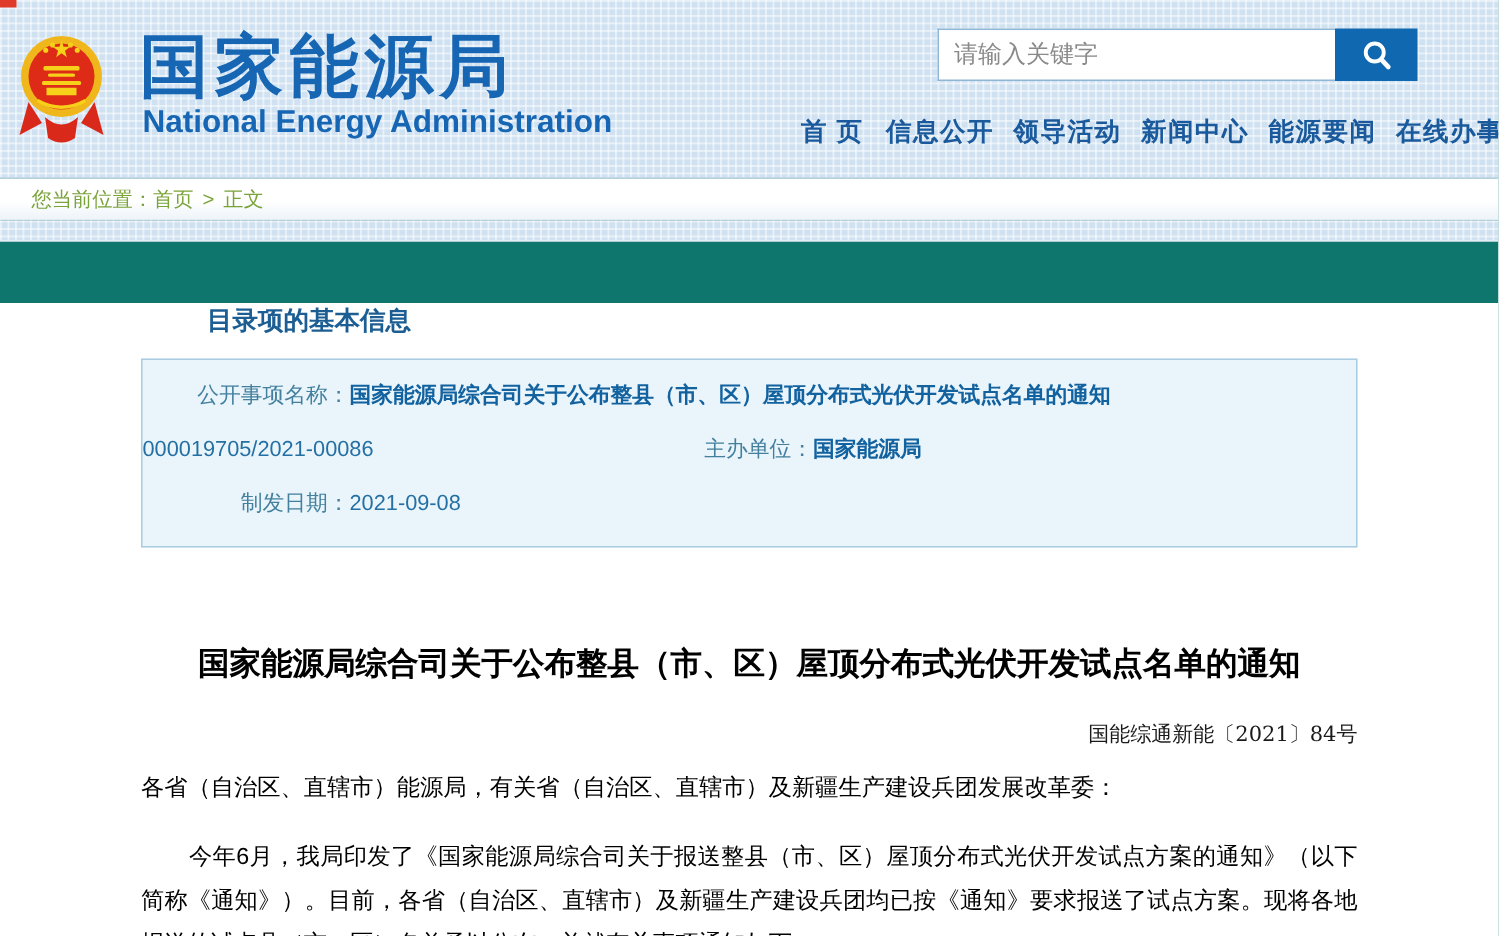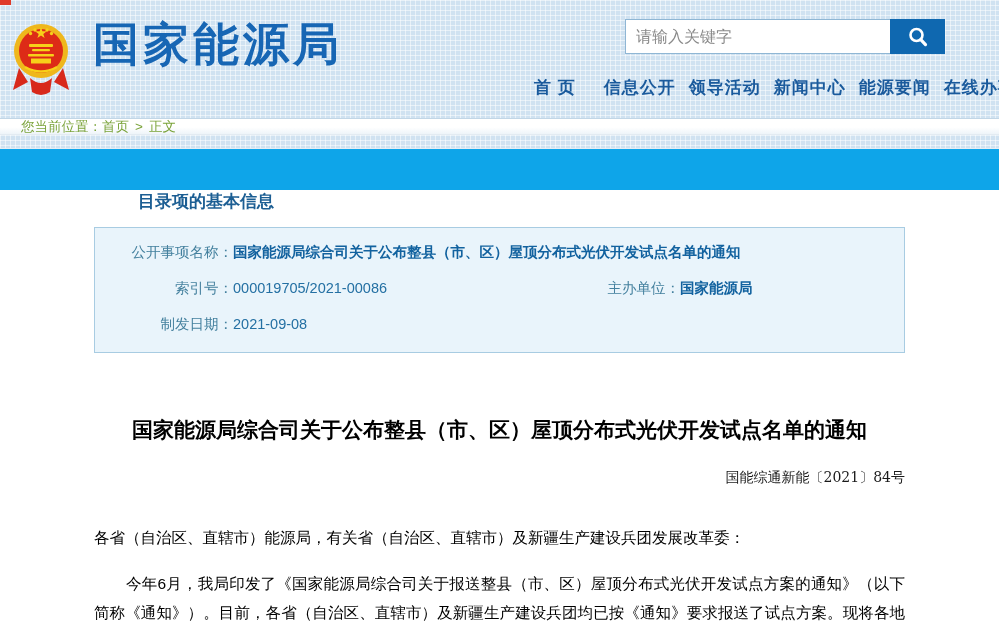--- a/index.html
+++ b/index.html
@@ -1,19 +1,19 @@
 <!DOCTYPE html>
 <html><head>
 <meta charset="utf-8">
 <style>
   * { margin:0; padding:0; box-sizing:border-box; }
   html,body { background:#ffffff; }
   .page {
     position:relative; width:999px; height:624px; overflow:hidden;
-    background:#0ea5e9; font-family:"Liberation Sans", sans-serif;
+    background:#0f766e; font-family:"Liberation Sans", sans-serif;
   }
   
   .header {
     position:relative; height:119px;
     background-color:#d0e2f1;
     background-image:
       linear-gradient(rgba(255,255,255,.5) 1px, transparent 1px),
       linear-gradient(90deg, rgba(255,255,255,.5) 1px, transparent 1px);
     background-size:5px 5px;
     border-bottom:1px solid #c2d6e6;
@@ -40,25 +40,25 @@
   .search-btn {
     width:55px; height:35px; background:#0f68b0; border:none; cursor:pointer;
     display:flex; align-items:center; justify-content:center;
   }
   .main-nav {
     position:absolute; left:534px; top:76px; width:440px;
     display:flex; align-items:center; white-space:nowrap;
     font-size:17px; font-weight:bold; color:#1a5a9c;
   }
   .nav-item { margin-right:13px; cursor:pointer; letter-spacing:1px; }
-  .nav-item.first { margin-right:28px; }
+  .nav-item.first { margin-right:15px; }
   .nav-item.last { margin-right:0; }
   
   .breadcrumb-bar {
-    height:16px; background:linear-gradient(#ffffff 55%, #eef4f9);
+    height:28px; background:linear-gradient(#ffffff 55%, #eef4f9);
     border-bottom:1px solid #e3ebf2;
     display:flex; align-items:center; padding-left:21px;
     font-size:13.5px; color:#7aa33a;
   }
   .breadcrumb-bar a { color:#7aa33a; text-decoration:none; cursor:pointer; }
   .crumb-sep { margin:0 6px; }
   .strip {
     height:14px;
     background-color:#d0e2f1;
     background-image:
@@ -84,21 +84,21 @@
   .lbl.org { width:95px; }
   .doc-title {
     margin-top:63px; text-align:center;
     font-size:21px; font-weight:bold; color:#000000;
   }
   .doc-number {
     margin-top:25px; text-align:right; font-size:14px; color:#1a1a1a;
     font-family:"DejaVu Serif", serif;
   }
   .salutation {
-    margin-top:36px; font-size:15.5px; line-height:29px; color:#000000;
+    margin-top:12px; font-size:15.5px; line-height:29px; color:#000000;
   }
   .body-p {
     margin-top:17px; font-size:15.5px; line-height:29px; color:#000000;
     text-indent:32px; text-align:justify;
   }
 </style>
 </head>
 <body>
 
 <div class="page">
@@ -120,20 +120,21 @@
         <circle cx="39.5" cy="15.5" r="1.7" fill="#f7d019"></circle>
         <rect x="17" y="26" width="24" height="3" rx="1" fill="#f7d019"></rect>
         <rect x="20" y="31" width="18" height="2.2" rx="1" fill="#f7d019"></rect>
         <rect x="16" y="36" width="26" height="2.6" rx="1" fill="#f7d019"></rect>
         <rect x="19" y="40.5" width="20" height="5" fill="#f7d019"></rect>
         <path d="M13 49 Q29 58 45 49" stroke="#f7d019" stroke-width="2.4" fill="none"></path>
       </svg>
     </span>
 
     <div class="brand-zh">国家能源局</div>
+    <div class="brand-en">National Energy Administration</div>
 
     <div class="search-bar">
       <input class="search-input" type="text" placeholder="请输入关键字" style="">
       <button class="search-btn">
         <span style="display:flex;">
           <svg width="24" height="24" viewBox="0 0 24 24">
             <circle cx="10.5" cy="10" r="6" fill="none" stroke="#ffffff" stroke-width="2.6"></circle>
             <line x1="14.8" y1="14.6" x2="19.5" y2="19.6" stroke="#ffffff" stroke-width="3.2" stroke-linecap="round"></line>
           </svg>
         </span>
@@ -162,21 +163,20 @@
   <main class="content">
 
     <h2 class="catalog-heading">目录项的基本信息</h2>
 
     <div class="infobox">
       <div class="info-row">
         <span class="lbl">公开事项名称：</span>
         <span class="val strong">国家能源局综合司关于公布整县（市、区）屋顶分布式光伏开发试点名单的通知</span>
       </div>
       <div class="info-row">
-        <span class="lbl">索引号：</span>
         <span class="val fixedw">000019705/2021-00086</span>
         <span class="lbl org">主办单位：</span>
         <span class="val strong">国家能源局</span>
       </div>
       <div class="info-row">
         <span class="lbl">制发日期：</span>
         <span class="val">2021-09-08</span>
       </div>
     </div>
 

